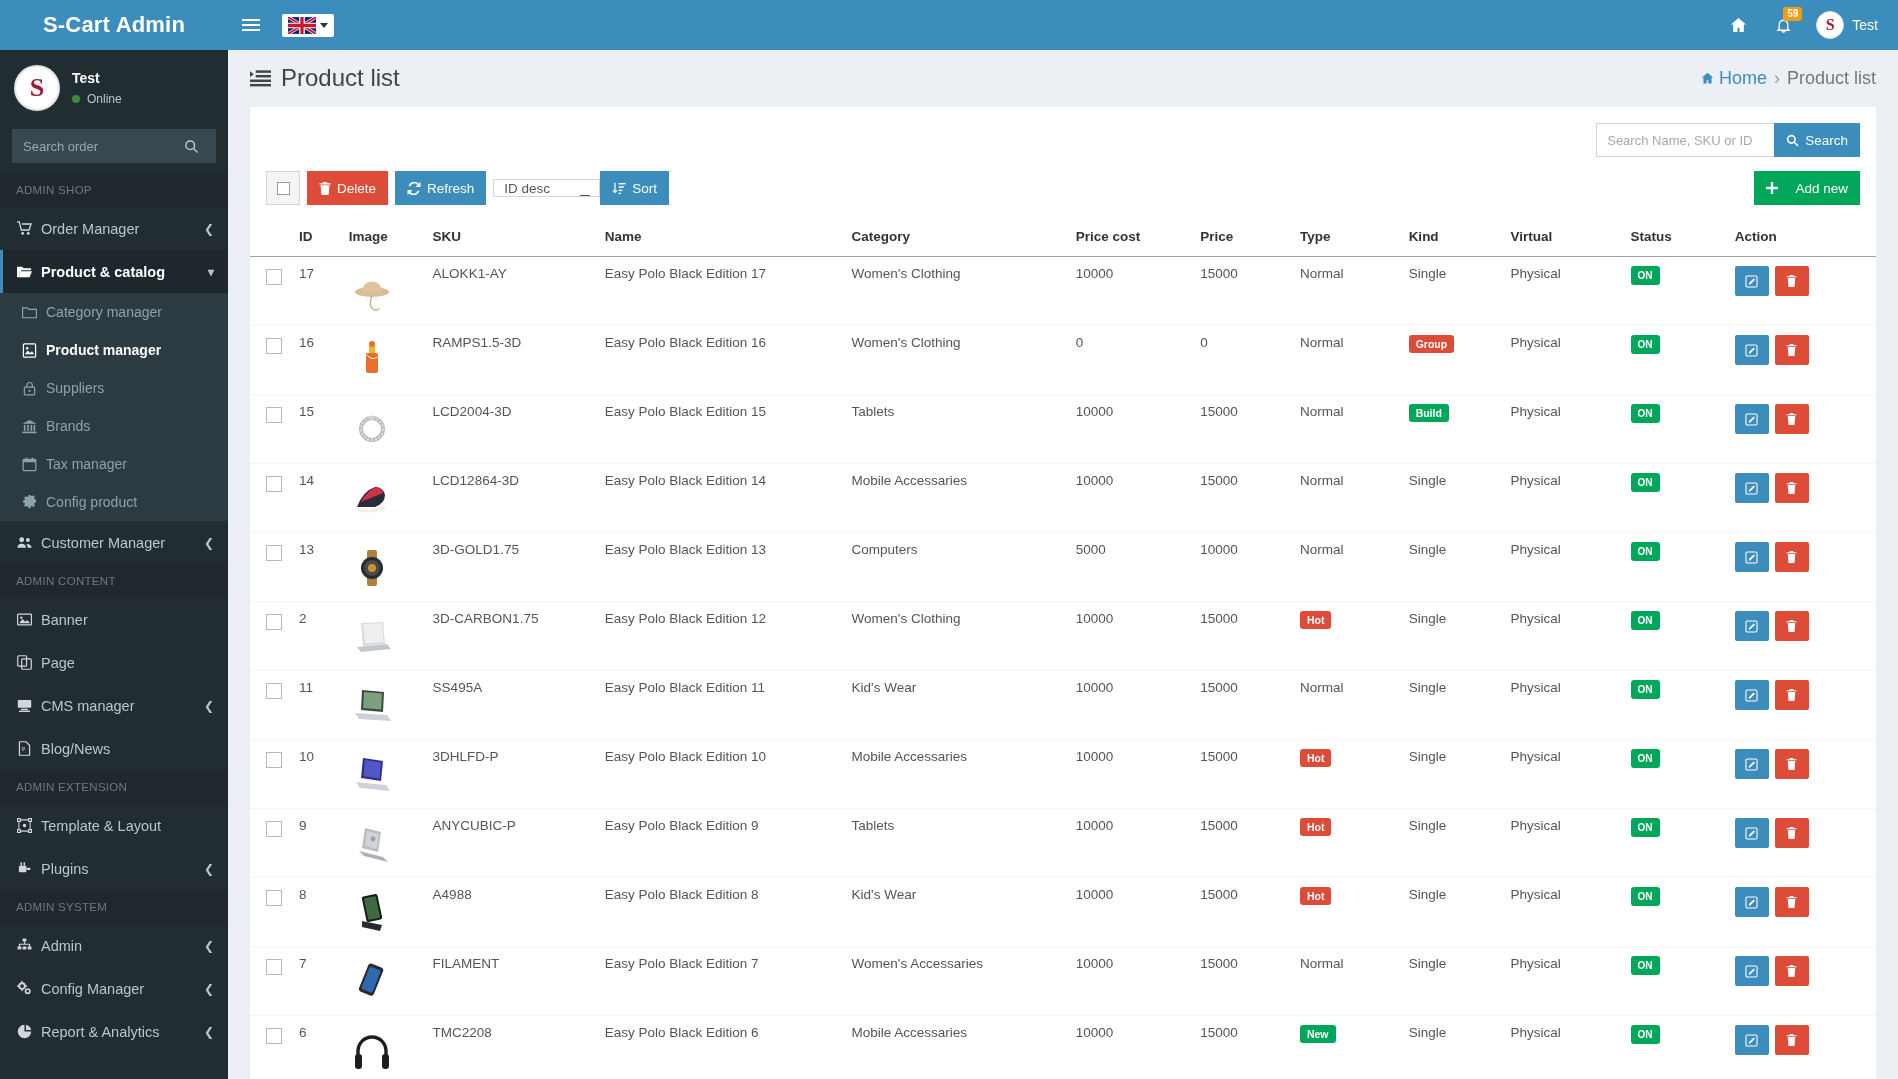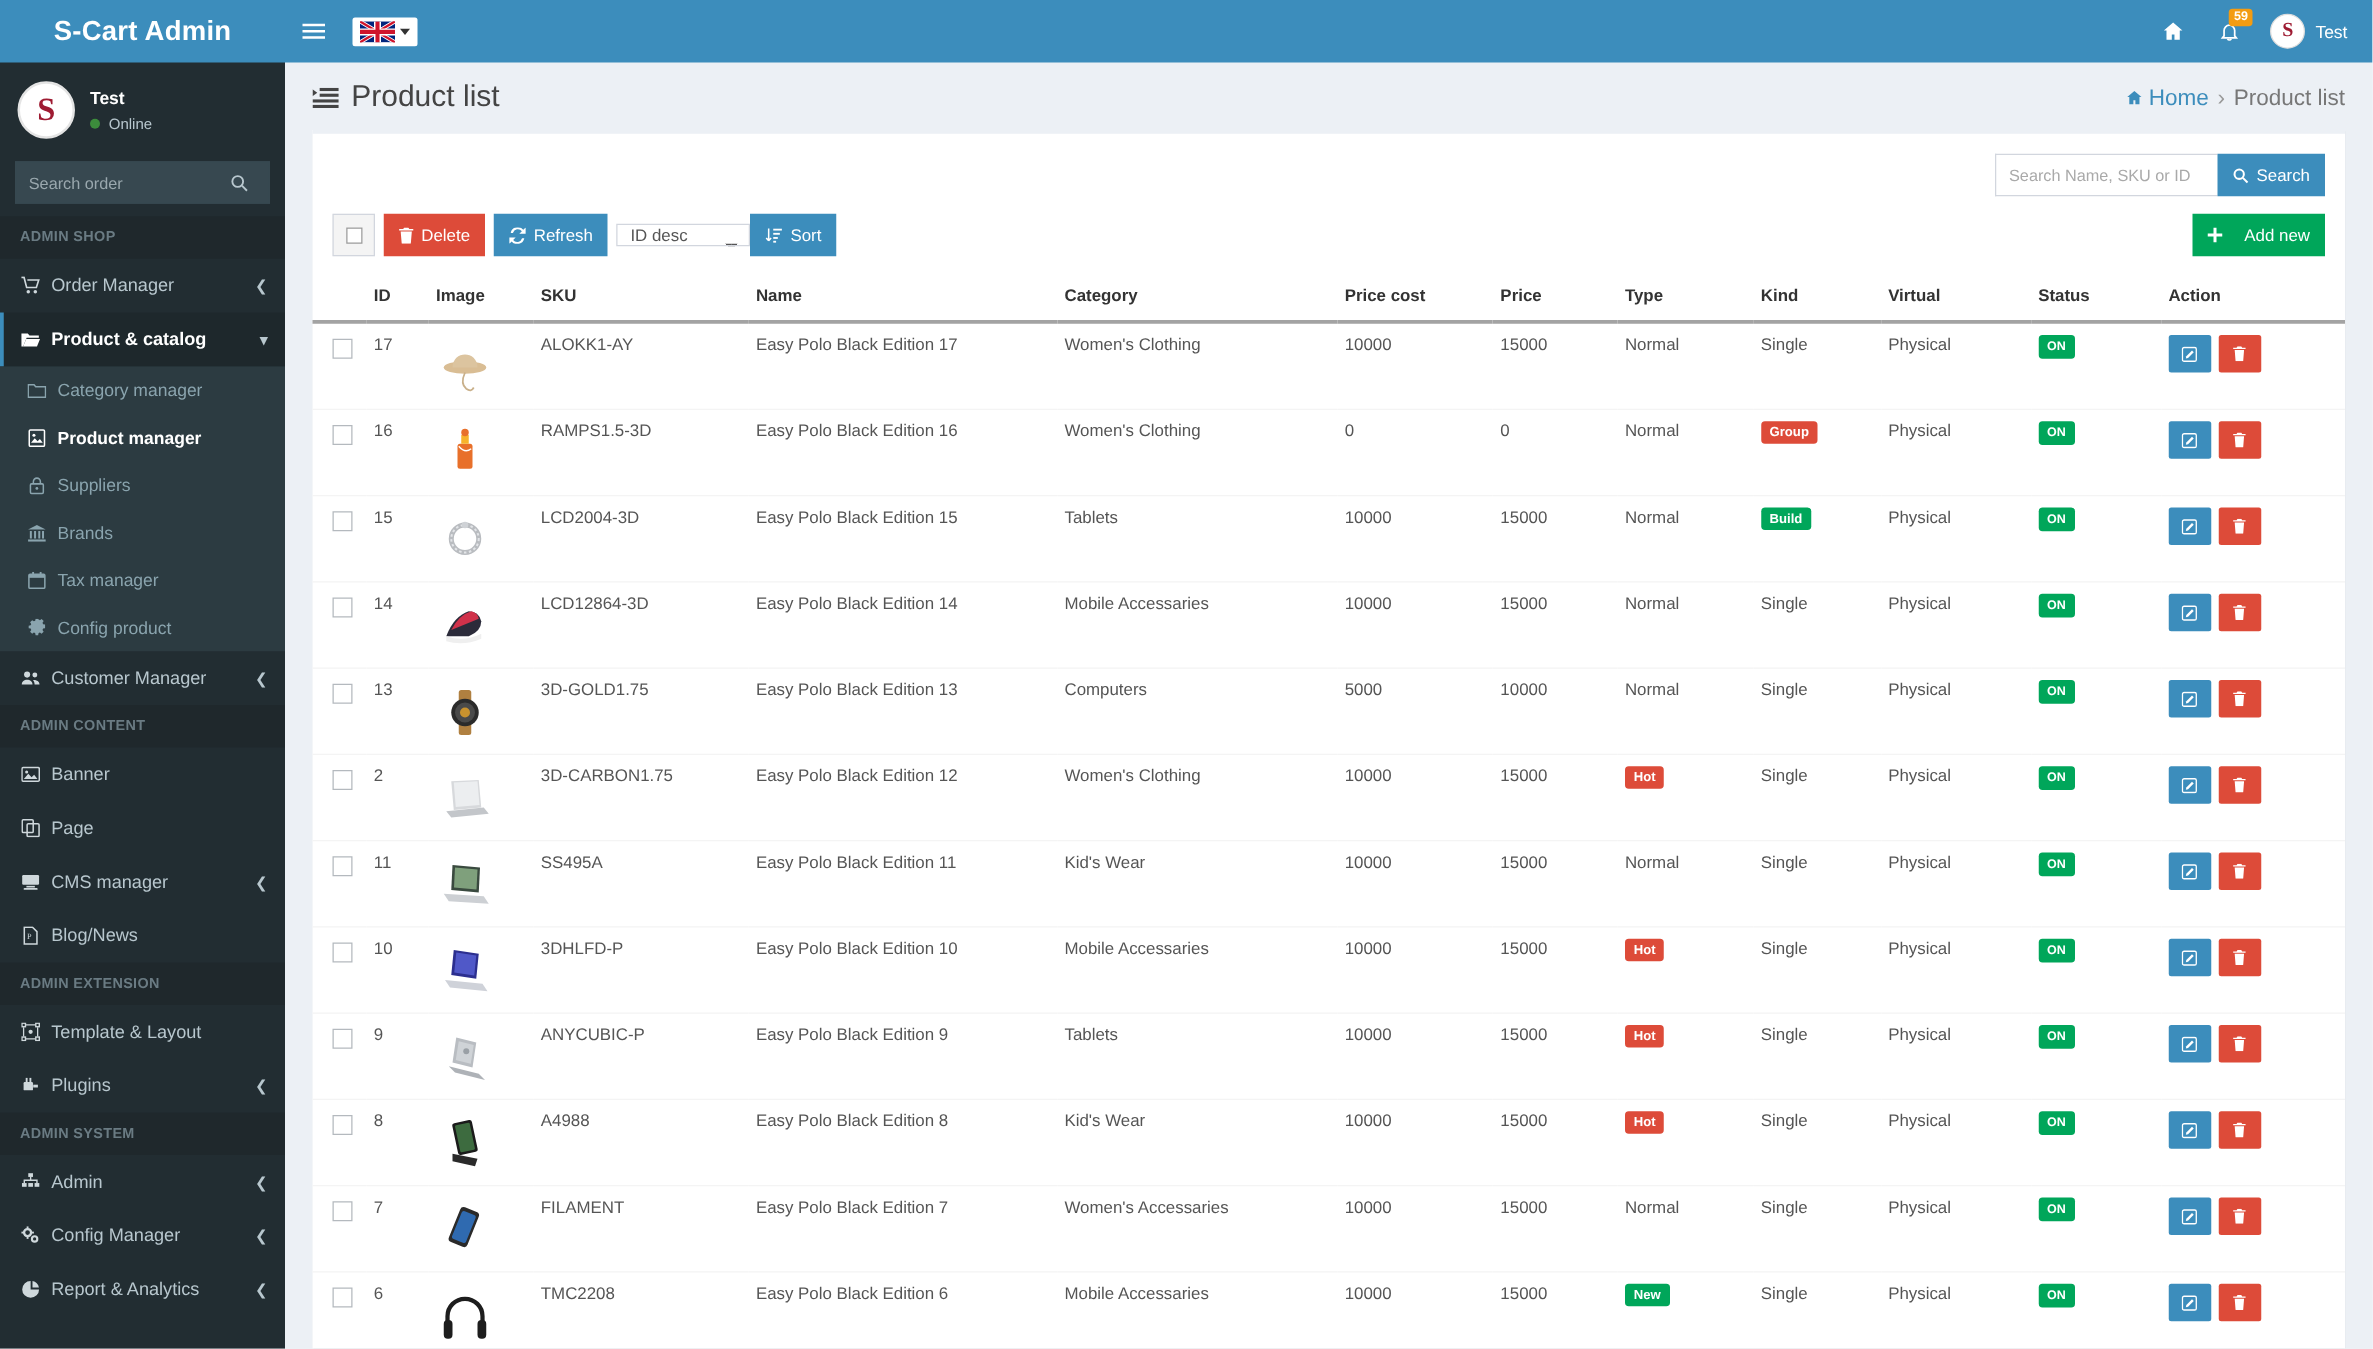--- a/index.html
+++ b/index.html
@@ -37,21 +37,21 @@
     color: #ccc; font-size: 13px; padding: 0 34px 0 10px; outline: none;
     font-family: "Liberation Sans", sans-serif;
   }
   .side-search input::placeholder { color: #9aa8ae; }
   .side-search .sbtn {
     position: absolute; right: 0; top: 0; width: 32px; height: 34px;
     background: transparent; border: none; color: #b8c7ce; cursor: pointer;
   }
   .sec-head {
     color: #6a7b83; font-size: 11.5px; padding: 11px 16px 11px 16px;
-    letter-spacing: .3px; background: #1f282c; font-weight: bold;
+    letter-spacing: .3px; background: #1f282c;
   }
   .nav-item {
     display: flex; align-items: center; height: 43px; padding: 0 14px;
     color: #b8c7ce; font-size: 14.5px; cursor: pointer; position: relative;
     border-left: 3px solid transparent;
   }
   .nav-item .ic { width: 24px; flex: 0 0 24px; text-align: left; font-size: 15px; color: #cfd8dc; }
   .nav-item .lbl { flex: 1; }
   .nav-item .caret { font-size: 12px; color: #b8c7ce; }
   .nav-item.active { background: #1e282c; color: #fff; border-left-color: #3c8dbc; font-weight: bold; }
@@ -131,21 +131,21 @@
     background-image: linear-gradient(45deg, transparent 50%, #555 50%), linear-gradient(135deg, #555 50%, transparent 50%);
     background-position: calc(100% - 14px) 15px, calc(100% - 9px) 15px;
     background-size: 5px 5px, 5px 5px; background-repeat: no-repeat;
   }
   .addnew { margin-left: auto; gap: 17px; }
 
   
   table.grid { width: 100%; border-collapse: collapse; table-layout: fixed; }
   table.grid th {
     text-align: left; font-size: 13.5px; color: #333; font-weight: bold;
-    padding: 10px 6px 12px 6px; border-bottom: 3px solid #a3a3a3;
+    padding: 10px 6px 12px 6px; border-bottom: 1px solid #a3a3a3;
   }
   table.grid td {
     font-size: 13.5px; color: #555; padding: 9px 6px; border-bottom: 1px solid #f4f4f4;
     vertical-align: top; height: 67px;
   }
   .c-chk { width: 38px; padding-left: 16px !important; }
   .c-id { width: 44px; }
   .c-img { width: 74px; }
   .c-sku { width: 152px; }
   .c-name { width: 218px; }

